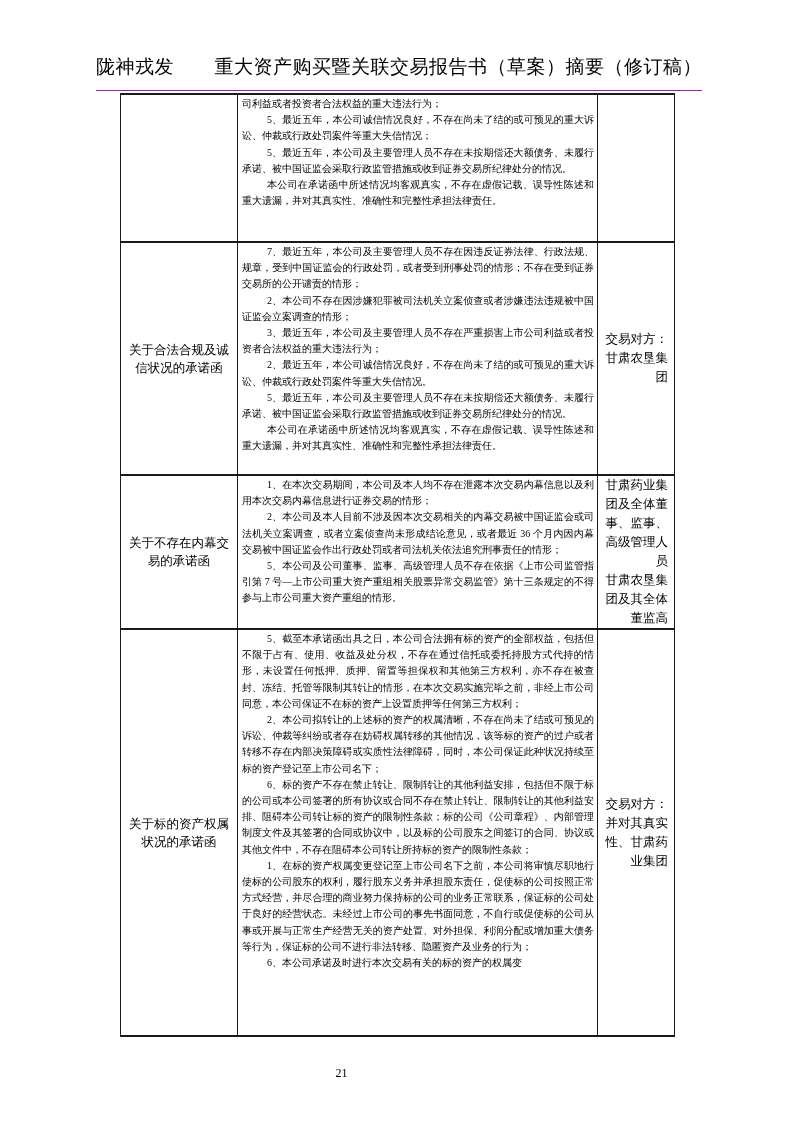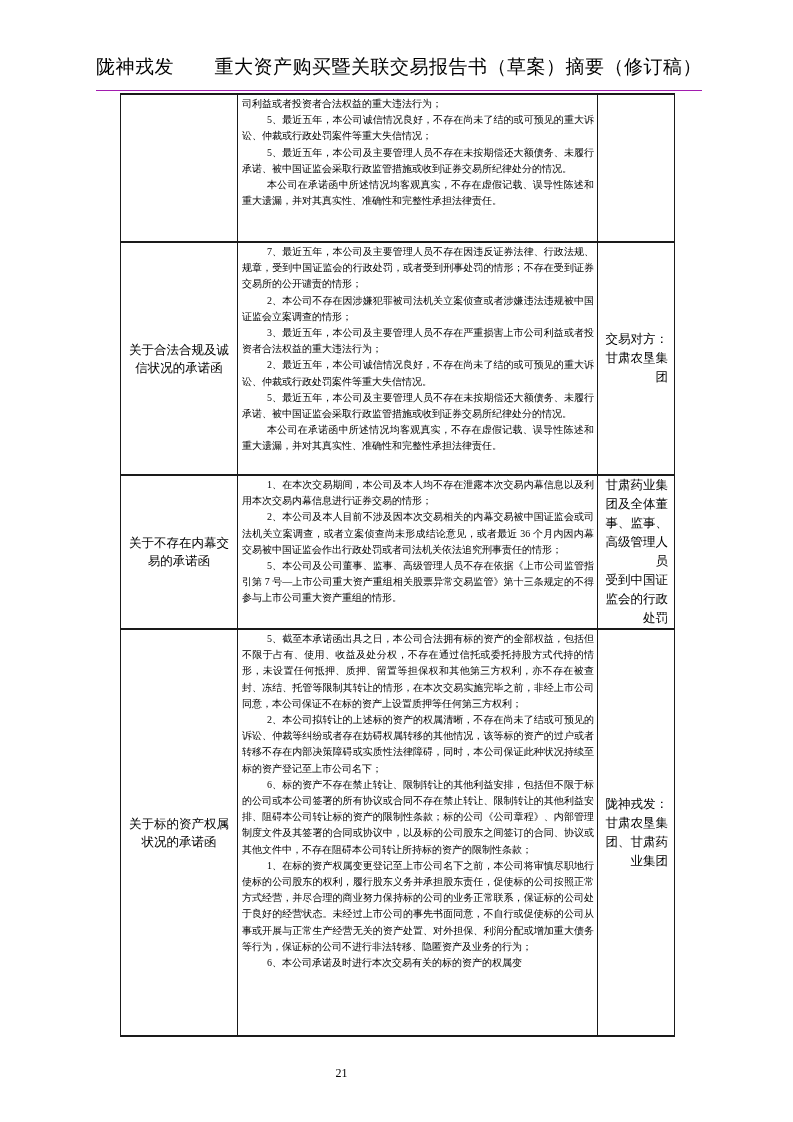--- a/index.html
+++ b/index.html
@@ -91,34 +91,34 @@
   </tr>
       <tr class="r2">
     <td class="label-cell">关于不存在内幕交易的承诺函</td>
     <td class="content-cell">
           <p>1、在本次交易期间，本公司及本人均不存在泄露本次交易内幕信息以及利用本次交易内幕信息进行证券交易的情形；</p>
           <p>2、本公司及本人目前不涉及因本次交易相关的内幕交易被中国证监会或司法机关立案调查，或者立案侦查尚未形成结论意见，或者最近 36 个月内因内幕交易被中国证监会作出行政处罚或者司法机关依法追究刑事责任的情形；</p>
           <p>5、本公司及公司董事、监事、高级管理人员不存在依据《上市公司监管指引第 7 号—上市公司重大资产重组相关股票异常交易监管》第十三条规定的不得参与上市公司重大资产重组的情形。</p>
         </td>
     <td class="party-cell">
           <div>甘肃药业集团及全体董事、监事、高级管理人员</div>
-          <div>受到中国证监会的行政处罚</div>
+          <div>甘肃农垦集团及其全体董监高</div>
         </td>
   </tr>
       <tr class="r3">
     <td class="label-cell">关于标的资产权属状况的承诺函</td>
     <td class="content-cell">
           <p>5、截至本承诺函出具之日，本公司合法拥有标的资产的全部权益，包括但不限于占有、使用、收益及处分权，不存在通过信托或委托持股方式代持的情形，未设置任何抵押、质押、留置等担保权和其他第三方权利，亦不存在被查封、冻结、托管等限制其转让的情形，在本次交易实施完毕之前，非经上市公司同意，本公司保证不在标的资产上设置质押等任何第三方权利；</p>
           <p>2、本公司拟转让的上述标的资产的权属清晰，不存在尚未了结或可预见的诉讼、仲裁等纠纷或者存在妨碍权属转移的其他情况，该等标的资产的过户或者转移不存在内部决策障碍或实质性法律障碍，同时，本公司保证此种状况持续至标的资产登记至上市公司名下；</p>
           <p>6、标的资产不存在禁止转让、限制转让的其他利益安排，包括但不限于标的公司或本公司签署的所有协议或合同不存在禁止转让、限制转让的其他利益安排、阻碍本公司转让标的资产的限制性条款；标的公司《公司章程》、内部管理制度文件及其签署的合同或协议中，以及标的公司股东之间签订的合同、协议或其他文件中，不存在阻碍本公司转让所持标的资产的限制性条款；</p>
           <p>1、在标的资产权属变更登记至上市公司名下之前，本公司将审慎尽职地行使标的公司股东的权利，履行股东义务并承担股东责任，促使标的公司按照正常方式经营，并尽合理的商业努力保持标的公司的业务正常联系，保证标的公司处于良好的经营状态。未经过上市公司的事先书面同意，不自行或促使标的公司从事或开展与正常生产经营无关的资产处置、对外担保、利润分配或增加重大债务等行为，保证标的公司不进行非法转移、隐匿资产及业务的行为；</p>
           <p>6、本公司承诺及时进行本次交易有关的标的资产的权属变</p>
         </td>
     <td class="party-cell">
-          <div>陇神戎发：甘肃农垦集团、甘肃药业集团</div>
+          <div>交易对方：并对其真实性、甘肃药业集团</div>
         </td>
   </tr>
     </tbody>
 </table>
 
 <div class="page-footer">
   <span>21</span>
 </div>
 
 </body></html>

